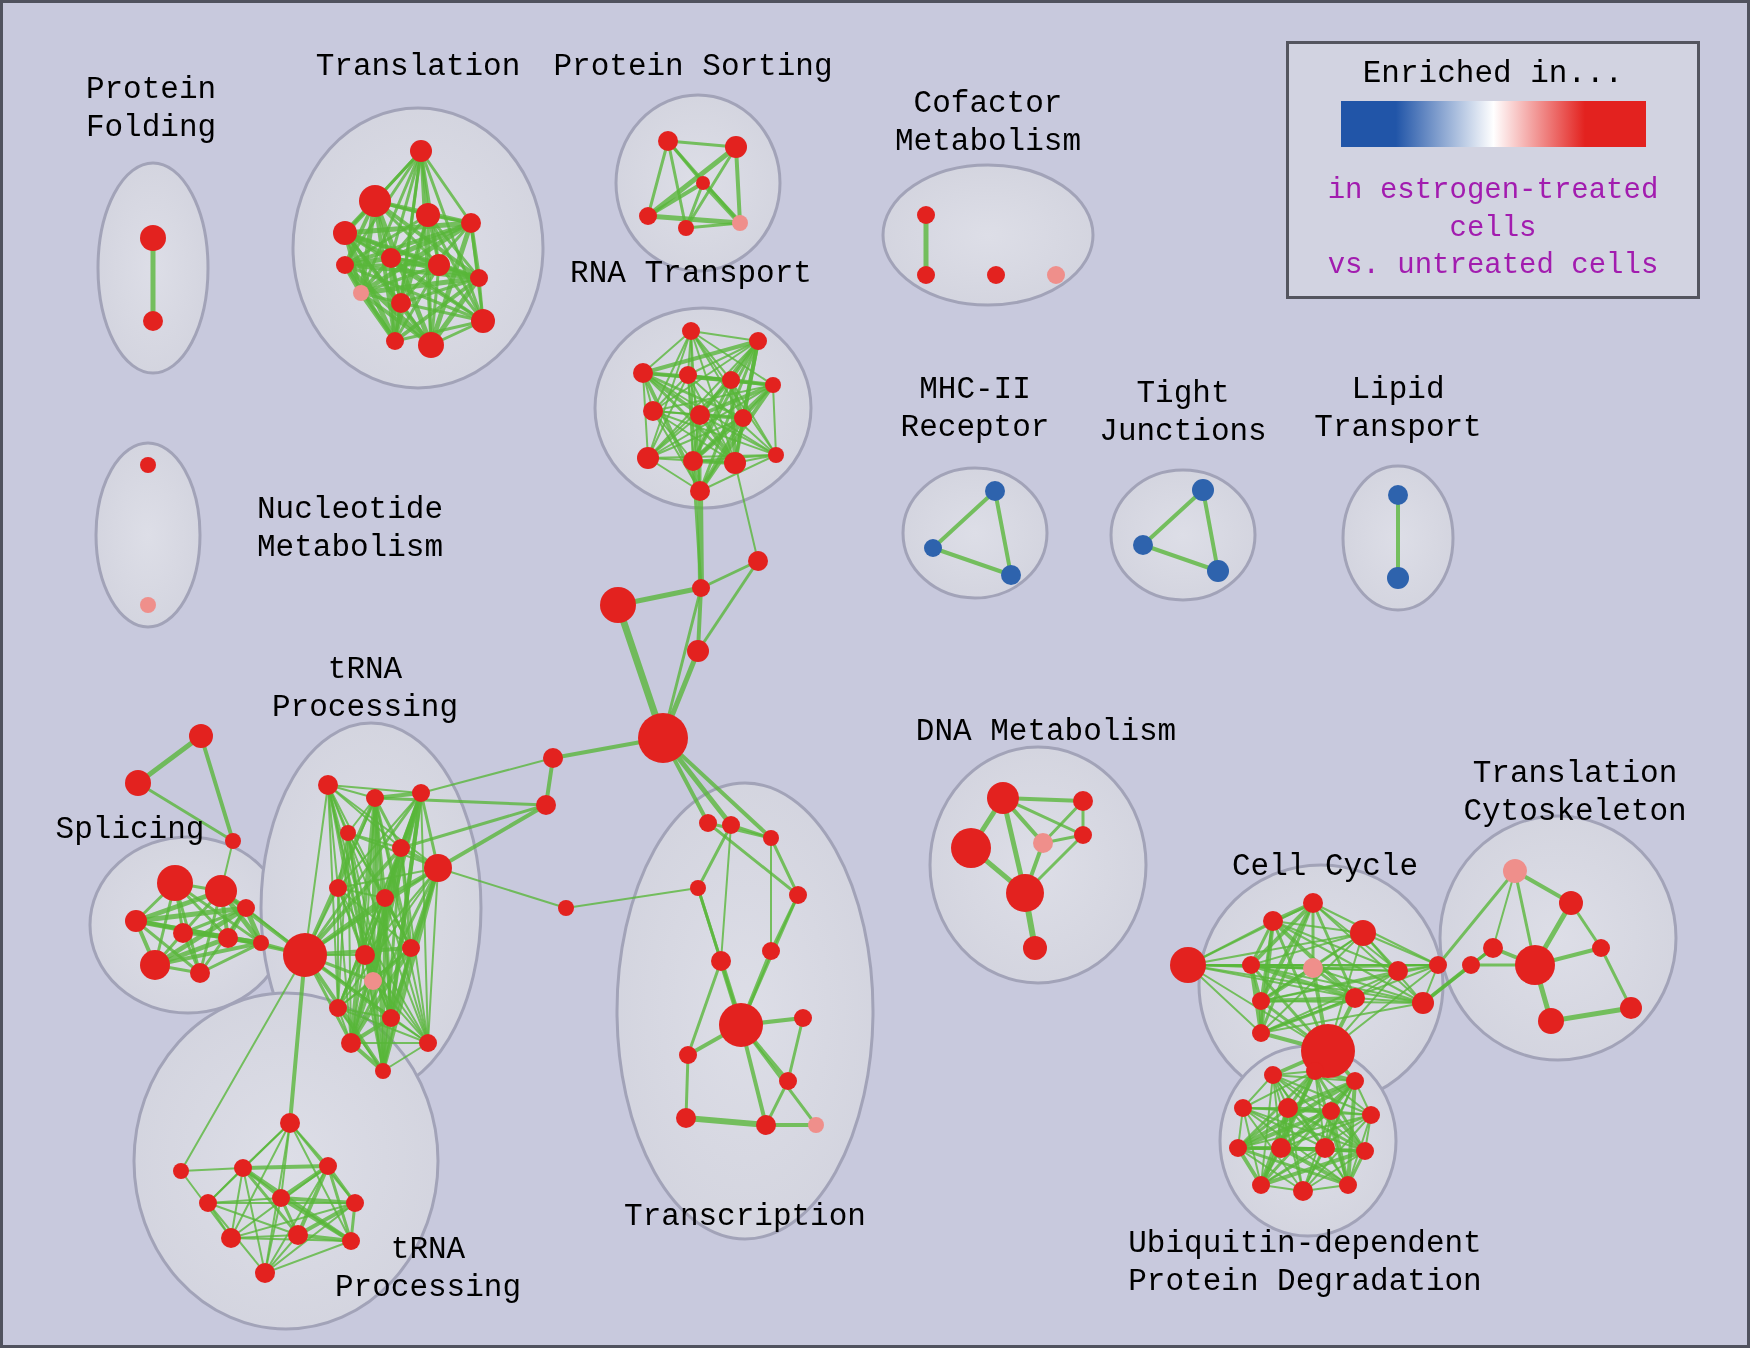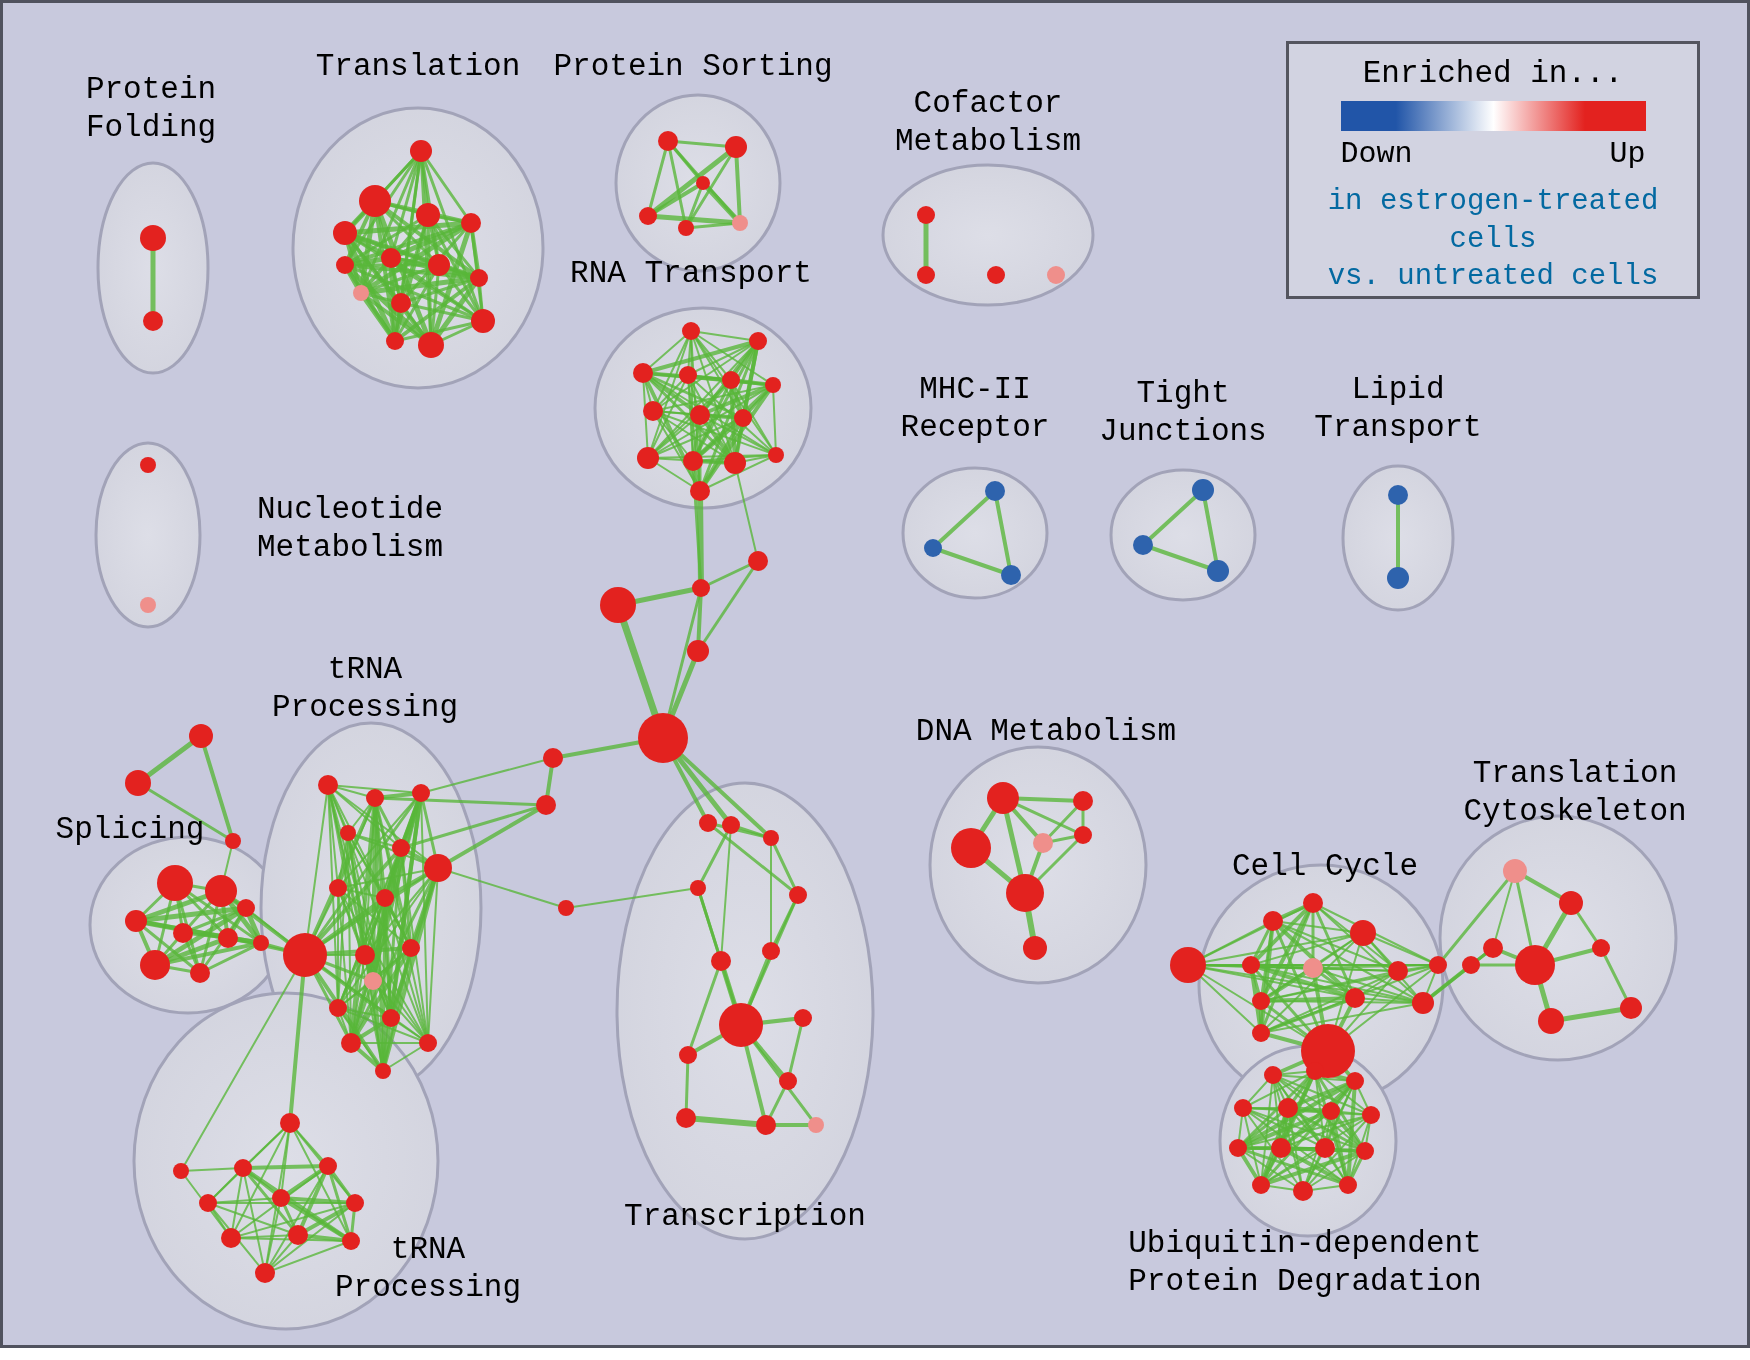--- a/index.html
+++ b/index.html
@@ -28,21 +28,21 @@
     width:414px;height:258px;
     box-sizing:border-box;
     border:3px solid #54555f;
     background:#d2d3e1;
     z-index:3;
     display:flex;flex-direction:column;align-items:center;
   }
   .legend-title{font-size:31px;color:#000;margin-top:12px;}
   .legend-bar{width:305px;height:46px;margin:10px auto 6px auto;}
   .legend-ends{width:305px;margin:0 auto;display:flex;justify-content:space-between;font-size:30px;color:#000;}
-  .legend-caption{margin-top:12px;font-size:29px;line-height:1.3;text-align:center;white-space:pre-line;color:#0369a1;}
+  .legend-caption{margin-top:19px;font-size:29px;line-height:1.3;text-align:center;white-space:pre-line;color:#a21caf;}
 </style>
 </head>
 <body>
 
 <div class="stage" id="stage" style="background: rgb(200, 201, 221); border-color: rgb(80, 82, 94);">
 
   <svg id="network" width="1750" height="1360" viewBox="0 0 1750 1360">
     <defs>
       <radialGradient id="ellGrad" cx="50%" cy="50%" r="65%">
         <stop offset="0%" id="ell-stop-center" stop-color="#dddee7"></stop>
@@ -851,21 +851,17 @@
       <div class="net-label" style="left: 425px; top: 1228px;">tRNA
 Processing</div>
       <div class="net-label" style="left: 742px; top: 1195px;">Transcription</div>
       <div class="net-label" style="left: 1302px; top: 1222px;">Ubiquitin-dependent
 Protein Degradation</div>
     </div>
 
   <div class="legend">
     <div class="legend-title">Enriched in...</div>
     <div class="legend-bar" id="legend-bar" style="background: linear-gradient(to right, rgb(33, 85, 168) 0%, rgb(33, 85, 168) 18%, rgb(255, 255, 255) 50%, rgb(227, 34, 31) 80%, rgb(227, 34, 31) 100%);"></div>
-    <div class="legend-ends">
-      <span>Down</span>
-      <span>Up</span>
-    </div>
     <div class="legend-caption">in estrogen-treated cells
 vs. untreated cells</div>
   </div>
 
 </div>
 
 </body></html>

